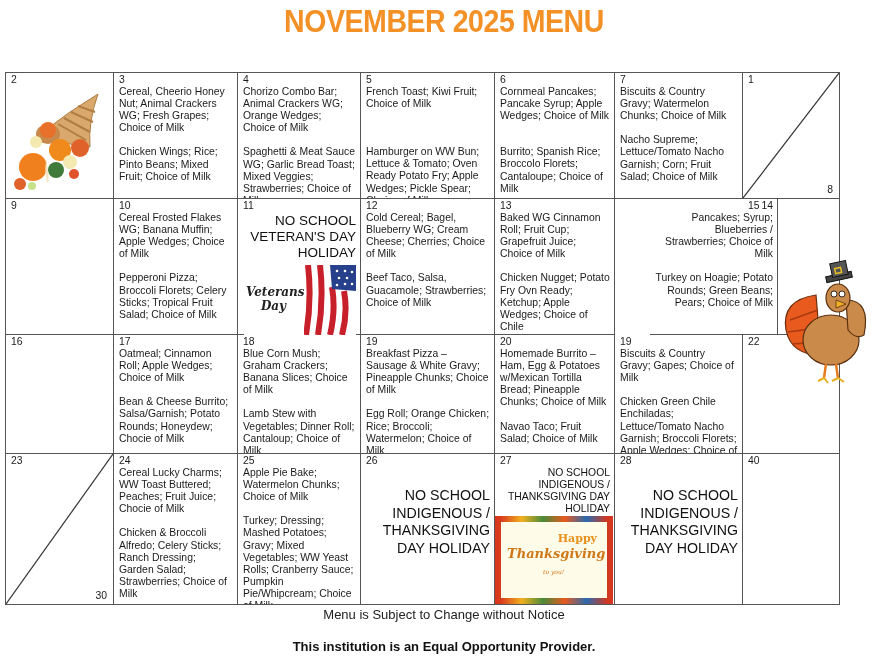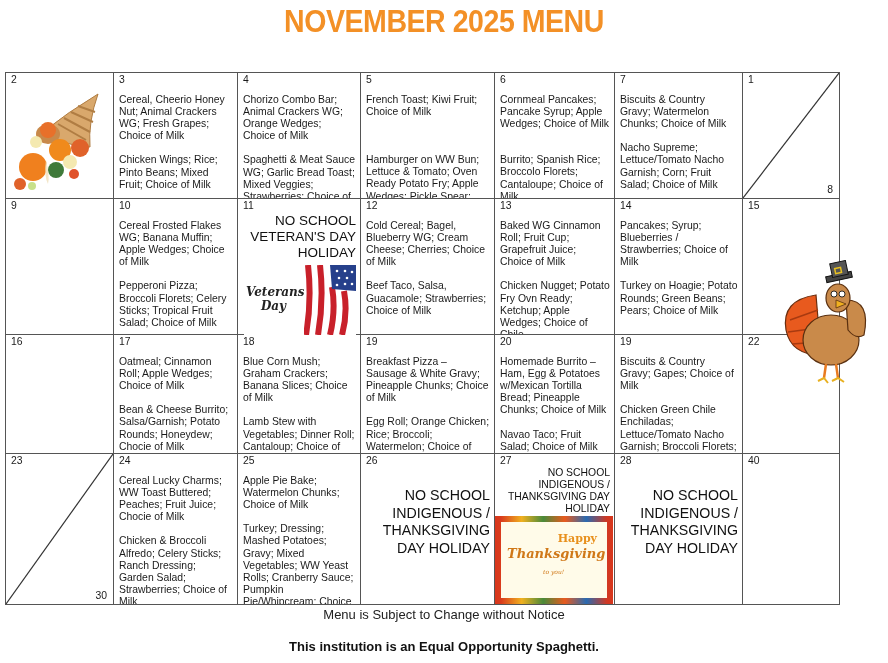--- a/index.html
+++ b/index.html
@@ -1,21 +1,21 @@
 <!DOCTYPE html>
 <html><head>
 <meta charset="utf-8">
 <style>
   html, body { margin:0; padding:0; background:#ffffff; }
   body { width:888px; height:663px; position:relative; overflow:hidden; font-family:"Liberation Sans", sans-serif; color:#1a1a1a; }
   .title { position:absolute; left:0; width:888px; top:4px; text-align:center; font-family:"Liberation Sans", sans-serif; font-weight:bold; font-size:31px; letter-spacing:-0.5px; color:#f39026; transform:scaleX(0.92); }
   .grid { position:absolute; left:5px; top:72px; width:835px; height:533px; border:1.5px solid #555; box-sizing:border-box; }
   .cell { position:absolute; box-sizing:border-box; border-right:1.3px solid #555; border-bottom:1.3px solid #555; padding:1px 4px 0 5px; font-size:10.4px; line-height:12.1px; overflow:hidden; }
   .cell .num { display:block; font-size:10.4px; }
-  .cell .meal { display:block; margin-top:8px; }
+  .cell .meal { display:block; margin-top:0; }
   .cell .meal + .meal { margin-top:12px; }
   .noschool { text-align:right; font-size:13.5px; line-height:16px; margin-top:6px; color:#111; }
   .noschool.big { font-size:14.2px; line-height:17.5px; margin-top:20px; }
   .noschool.small { font-size:10.4px; line-height:12px; margin-top:0; }
   .slash { position:absolute; left:0; top:0; width:100%; height:100%; }
   .corner-num { position:absolute; right:6px; bottom:2px; font-size:10.4px; }
   .footer1 { position:absolute; left:0; width:888px; top:607px; text-align:center; font-size:13px; color:#222; }
   .footer2 { position:absolute; left:0; width:888px; top:639px; text-align:center; font-size:13px; font-weight:bold; color:#111; }
   .img { position:absolute; }
 </style>
@@ -77,21 +77,21 @@
   <div class="cell" style="left:355px;top:126px;width:134px;height:136px;">
     <span class="num">12</span>
     <span class="meal">Cold Cereal; Bagel, Blueberry WG; Cream Cheese; Cherries; Choice of Milk</span>
     <span class="meal">Beef Taco, Salsa, Guacamole; Strawberries; Choice of Milk</span>
   </div>
   <div class="cell" style="left:489px;top:126px;width:120px;height:136px;">
     <span class="num">13</span>
     <span class="meal">Baked WG Cinnamon Roll; Fruit Cup; Grapefruit Juice; Choice of Milk</span>
     <span class="meal">Chicken Nugget; Potato Fry Ovn Ready; Ketchup; Apple Wedges; Choice of Chile</span>
   </div>
-  <div class="cell" style="left:609px;top:126px;width:128px;height:136px;">
+  <div class="cell" style="left:644px;top:126px;width:128px;height:136px;text-align:right;">
     <span class="num">14</span>
     <span class="meal">Pancakes; Syrup; Blueberries / Strawberries; Choice of Milk</span>
     <span class="meal">Turkey on Hoagie; Potato Rounds; Green Beans; Pears; Choice of Milk</span>
   </div>
   <div class="cell" style="left:737px;top:126px;width:96px;height:136px;border-right:none;">
     <span class="num">15</span>
   </div>
 
   <div class="cell" style="left:0;top:262px;width:108px;height:119px;">
     <span class="num">16</span>
@@ -212,13 +212,13 @@
   <path d="M42 121 L48 118 L52 123 M56 121 L62 118 L68 122" stroke="#e8b020" stroke-width="2" fill="none"></path>
 </svg>
 
 <div class="img" style="left:495px;top:516px;width:118px;height:88px;background:#fffbe9;border:6px solid #e88a2a;border-image:linear-gradient(90deg,#d8361c,#f0b020,#4a8a3a,#e85a1e,#2a6ab0,#d8361c) 1;box-sizing:border-box;">
   <div style="position:absolute;right:10px;top:10px;font-family:'DejaVu Serif',serif;font-size:11px;color:#e8901c;font-weight:bold;">Happy</div>
   <div style="position:absolute;left:6px;top:24px;font-family:'DejaVu Serif',serif;font-style:italic;font-size:13px;color:#d07818;font-weight:bold;">Thanksgiving</div>
   <div style="position:absolute;left:42px;top:46px;font-family:'DejaVu Serif',serif;font-style:italic;font-size:6px;color:#d07818;">to you!</div>
 </div>
 
 <div class="footer1">Menu is Subject to Change without Notice</div>
-<div class="footer2">This institution is an Equal Opportunity Spaghetti.</div>
+<div class="footer2">This institution is an Equal Opportunity Provider.</div>
 
 </body></html>

